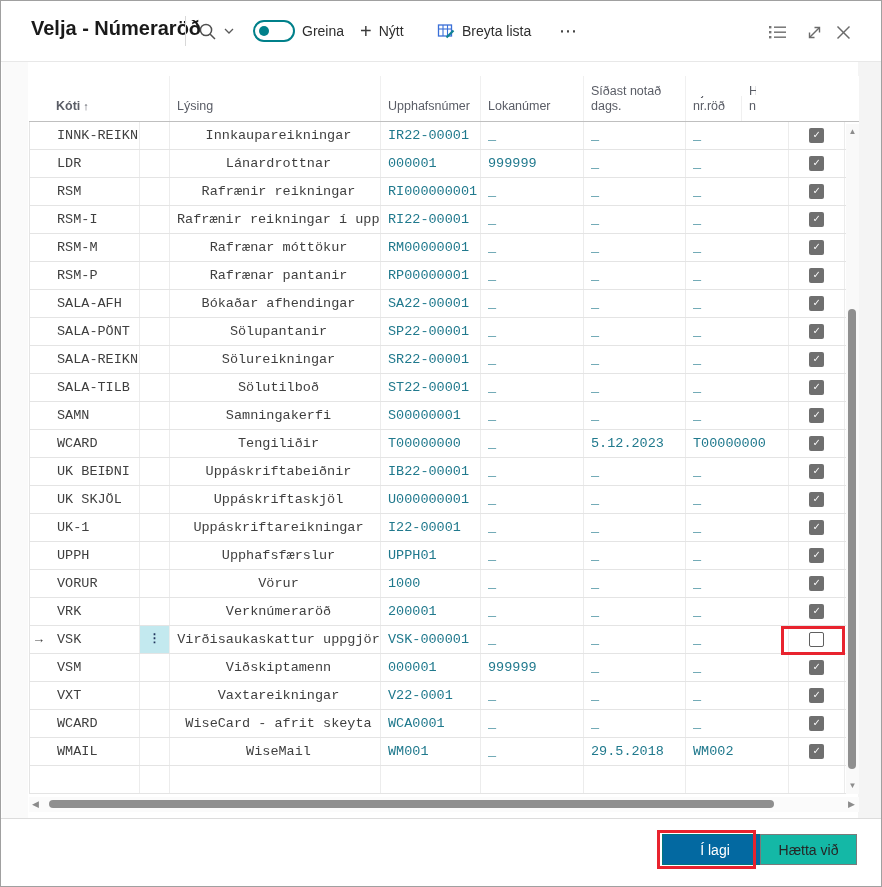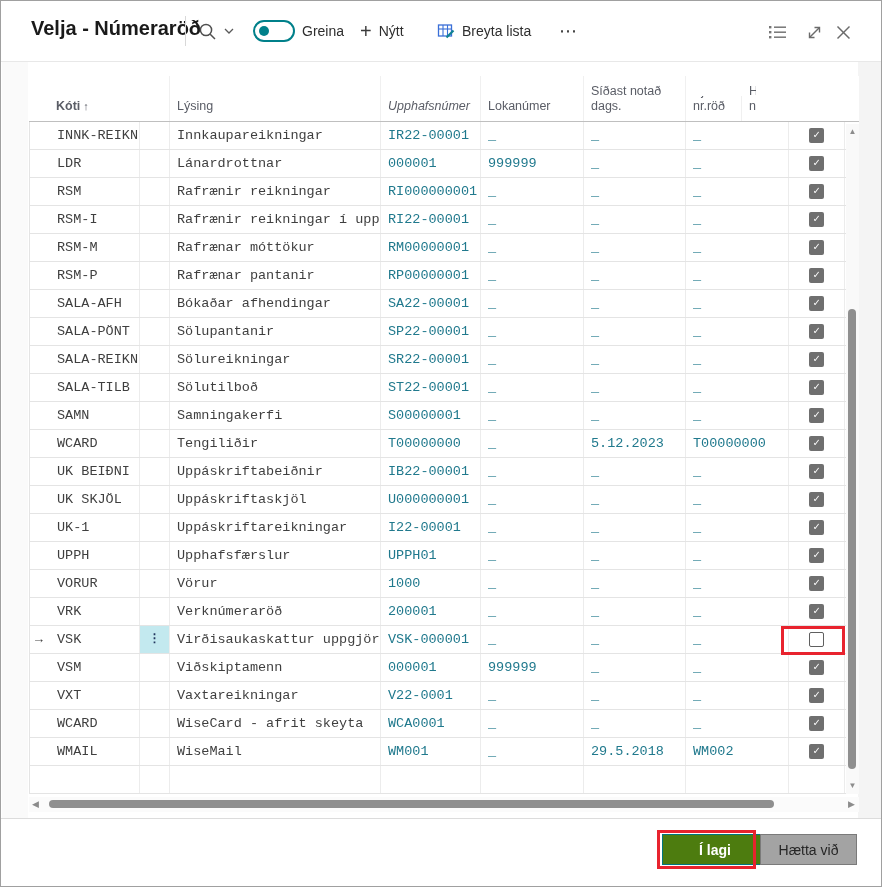--- a/index.html
+++ b/index.html
@@ -17,32 +17,32 @@
   .icon-btn{position:absolute;top:20px;width:22px;height:22px;display:flex;align-items:center;justify-content:center;cursor:pointer;}
   .hdr-sep{position:absolute;left:0;top:60px;width:100%;height:1px;background:#e8e8e8;}
   .left-strip{position:absolute;left:1px;top:61px;width:26px;height:757px;background:#fafafa;}
   .right-strip{position:absolute;left:857px;top:61px;width:23px;height:757px;background:#f4f4f4;}
   
   .ghead{position:absolute;left:28px;top:75px;width:830px;height:46px;display:flex;
     border-bottom:1px solid #bfbfbf;background:#fff;box-sizing:border-box;}
   .hcell{box-sizing:border-box;display:flex;align-items:flex-end;padding:0 4px 7px 7px;
     font-size:12.5px;color:#5a5d66;line-height:15px;border-right:1px solid #f0f0f0;overflow:hidden;}
   .hc0{width:141px;padding-left:27px;font-weight:bold;}
-  .hc1{width:211px;} .hc2{width:100px;font-style:italic;} .hc3{width:103px;} .hc4{width:102px;}
+  .hc1{width:211px;} .hc2{width:100px;} .hc3{width:103px;} .hc4{width:102px;}
   .hc5{width:103px;} .hc6{width:56px;margin-top:20px;} .hc7{width:14px;border-right:none;}
   .sortarr{margin-left:3px;font-size:11px;color:#5a5d66;}
   
   .gbody{position:absolute;left:28px;top:121px;width:830px;font-family:Liberation Mono, monospace;}
   .row{display:flex;height:28px;box-sizing:border-box;border-bottom:1px solid #e4e4e4;
     border-left:1px solid #e4e4e4;background:#fff;}
   .cell{box-sizing:border-box;padding-left:7px;font-size:13.5px;line-height:27px;
     white-space:nowrap;overflow:hidden;border-right:1px solid #ececec;color:#3f3f3f;}
   .c0{width:110px;padding-left:27px;position:relative;}
   .c1{width:30px;padding:0;text-align:center;}
-  .c2{width:211px;}
+  .c2{width:211px;text-align:center;}
   .c3{width:100px;} .c4{width:103px;} .c5{width:102px;} .c6{width:103px;}
   .c7{width:56px;display:flex;align-items:center;justify-content:center;padding:0;}
   .c8{width:14px;border-right:none;}
   .lk{color:#20798d;}
   .row-arrow{position:absolute;left:5px;top:0;color:#444;font-size:13px;line-height:27px;}
   .sel .c1{background:#c3e9ef;color:#22365e;font-weight:700;font-size:12px;}
   .cb{width:15px;height:15px;border-radius:2px;display:flex;align-items:center;justify-content:center;box-sizing:border-box;}
   .cb.on{background:#6f6f6f;color:#fff;font-size:11px;}
   .cb.off{background:#fff;border:1.5px solid #5f5f5f;}
   
@@ -51,22 +51,22 @@
   .tri-up{top:2px;} .tri-dn{bottom:2px;}
   .vthumb{position:absolute;left:2px;top:185px;width:8px;height:460px;background:#8f8f8f;border-radius:4px;cursor:pointer;}
   .hsb{position:absolute;left:28px;top:796px;width:830px;height:15px;background:#fbfbfb;}
   .hsb .tri{position:absolute;top:1px;color:#8c8c8c;font-size:9px;line-height:13px;cursor:pointer;}
   .tri-l{left:3px;} .tri-r{right:4px;}
   .hthumb{position:absolute;left:20px;top:3px;width:725px;height:8px;background:#8f8f8f;border-radius:4px;cursor:pointer;}
   .bottom-sep{position:absolute;left:0;top:817px;width:100%;height:1px;background:#dcdcdc;}
   
   .btn{position:absolute;top:833px;height:31px;display:flex;align-items:center;justify-content:center;
     font-size:14px;cursor:pointer;box-sizing:border-box;}
-  .btn-ok{left:661px;width:106px;background:#4d7c0f;color:#fff;font-weight:700;border:1px solid #00767e;}
-  .btn-cancel{left:759px;width:97px;background:#a3a3a3;color:#262626;border:1px solid #7a7a7a;}
+  .btn-ok{left:661px;width:106px;background:#0369a1;color:#fff;font-weight:400;border:1px solid #00767e;}
+  .btn-cancel{left:759px;width:97px;background:#14b8a6;color:#262626;border:1px solid #7a7a7a;}
   .red-box{position:absolute;border:3px solid #e8232e;box-sizing:border-box;pointer-events:none;}
   .red-cb{left:780px;top:625px;width:64px;height:29px;}
   .red-ok{left:656px;top:829px;width:99px;height:39px;}
   svg{display:block;}
 </style>
 </head>
 <body>
 
 <div class="dialog">
 

